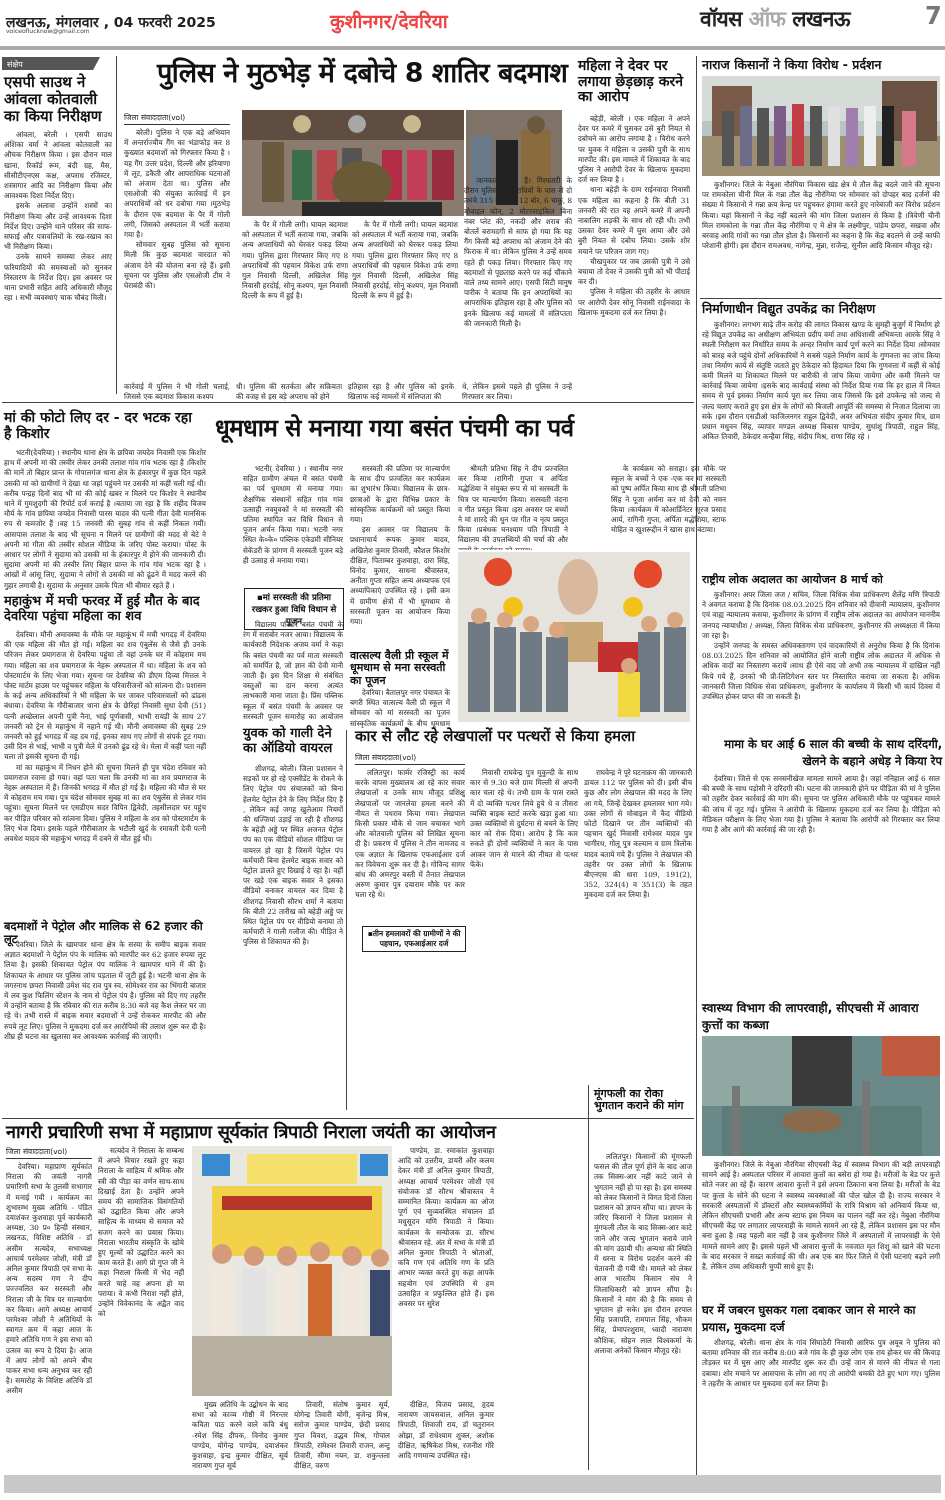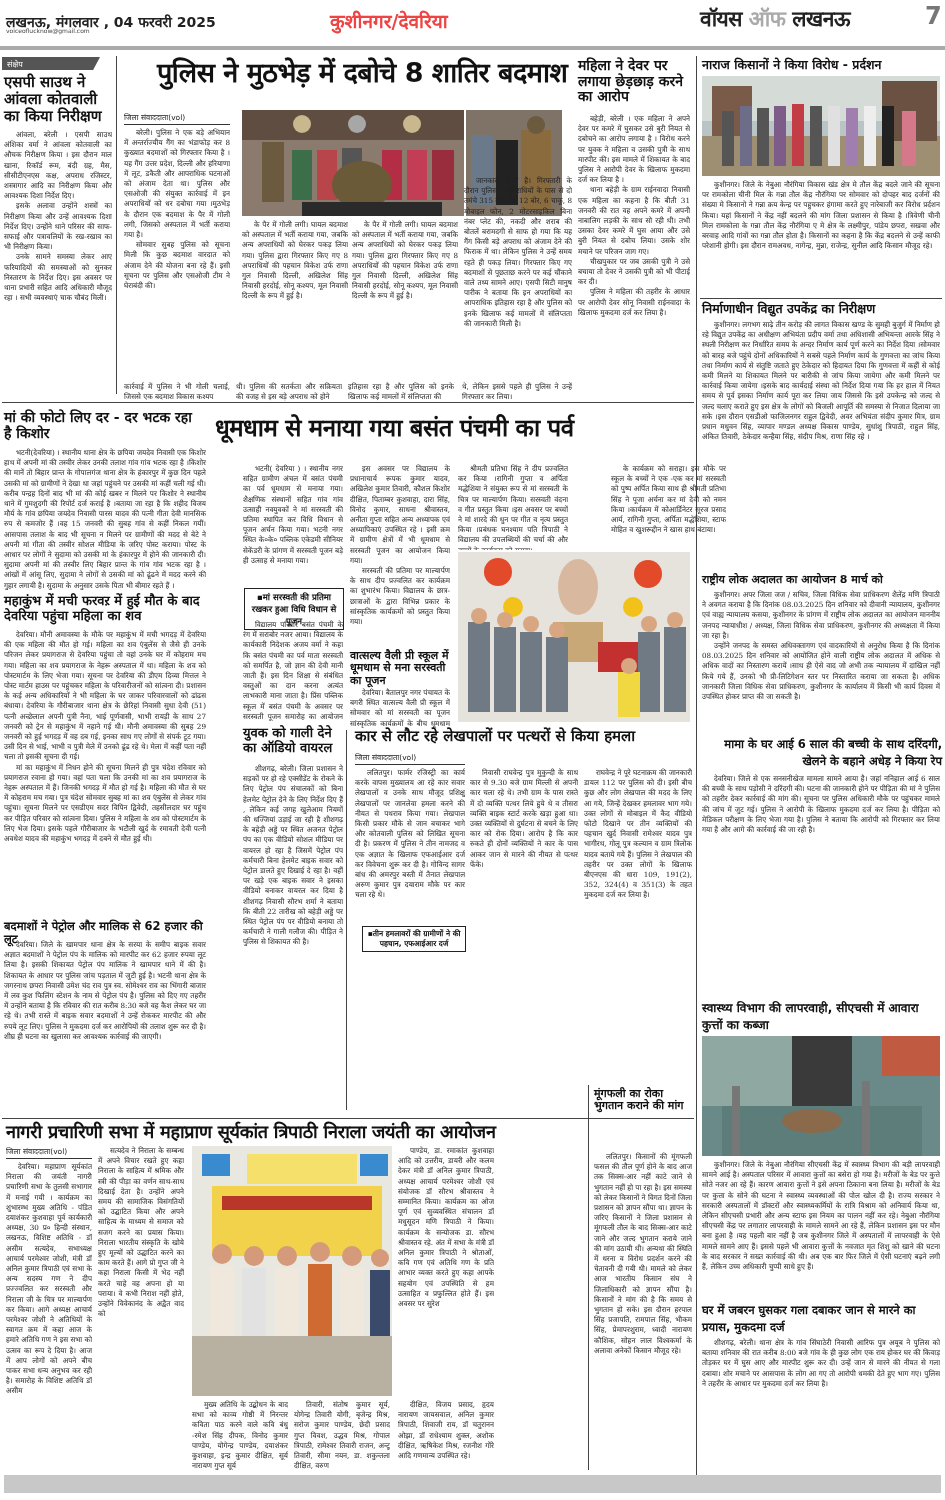--- a/index.html
+++ b/index.html
@@ -187,22 +187,22 @@
 <div class="abs hl" style="left:4px;top:920px;width:210px;font-size:11.5px;">बदमाशों ने पेट्रोल और मालिक से 62 हजार की लूट</div>
 <div class="abs txt" style="left:4px;top:940px;width:202px;height:176px;">
   <p>देवरिया। जिले के खामपार थाना क्षेत्र के सरया के समीप बाइक सवार अज्ञात बदमाशों ने पेट्रोल पंप के मालिक को मारपीट कर 62 हजार रुपया लूट लिया है। इसकी शिकायत पेट्रोल पंप मालिक ने खामपार थाने में की है। शिकायत के आधार पर पुलिस जांच पड़ताल में जुटी हुई है। भटनी थाना क्षेत्र के जगरनाथ छपरा निवासी उमेश चंद राव पुत्र स्व. सोमेश्वर राव का भिंगारी बाजार में लव कुश फिलिंग स्टेशन के नाम से पेट्रोल पंप है। पुलिस को दिए गए तहरीर में उन्होंने बताया है कि रविवार की रात करीब 8:30 बजे वह कैश लेकर घर जा रहे थे। तभी रास्ते में बाइक सवार बदमाशों ने उन्हें रोककर मारपीट की और रुपये लूट लिए। पुलिस ने मुकदमा दर्ज कर आरोपियों की तलाश शुरू कर दी है। शीघ्र ही घटना का खुलासा कर आवश्यक कार्रवाई की जाएगी।</p>
 </div>
 
 <div class="abs hl" style="left:215px;top:415px;width:480px;font-size:24px;letter-spacing:-0.5px;">धूमधाम से मनाया गया बसंत पंचमी का पर्व</div>
 <div class="abs txt" style="left:243px;top:464px;width:100px;height:116px;">
   <p>भटनी( देवरिया ) । स्थानीय नगर सहित ग्रामीण अंचल में बसंत पंचमी का पर्व धूमधाम से मनाया गया। शैक्षणिक संस्थानों सहित गांव गांव उत्साही नवयुवकों ने मां सरस्वती की प्रतिमा स्थापित कर विधि विधान से पूजन अर्चन किया गया। भटनी नगर स्थित के०के० पब्लिक एकेडमी सीनियर सेकेंडरी के प्रांगण में सरस्वती पूजन बड़े ही उत्साह से मनाया गया।</p>
 </div>
 <div class="abs txt" style="left:350px;top:464px;width:100px;height:240px;">
+  <p>सरस्वती की प्रतिमा पर माल्यार्पण के साथ दीप प्रज्वलित कर कार्यक्रम का शुभारंभ किया। विद्यालय के छात्र-छात्राओं के द्वारा विभिन्न प्रकार के सांस्कृतिक कार्यक्रमों को प्रस्तुत किया गया।</p>
   <p>इस अवसर पर विद्यालय के प्रधानाचार्य रूपक कुमार यादव, अखिलेश कुमार तिवारी, कौशल किशोर दीक्षित, पिताम्बर कुशवाहा, दारा सिंह, विनोद कुमार, साधना श्रीवास्तव, अनीता गुप्ता सहित अन्य अध्यापक एवं अध्यापिकाएं उपस्थित रहे । इसी क्रम में ग्रामीण क्षेत्रों में भी धूमधाम से सरस्वती पूजन का आयोजन किया गया।</p>
-  <p>सरस्वती की प्रतिमा पर माल्यार्पण के साथ दीप प्रज्वलित कर कार्यक्रम का शुभारंभ किया। विद्यालय के छात्र-छात्राओं के द्वारा विभिन्न प्रकार के सांस्कृतिक कार्यक्रमों को प्रस्तुत किया गया।</p>
 </div>
 <div class="abs txt" style="left:458px;top:464px;width:110px;height:86px;">
   <p>श्रीमती प्रतिभा सिंह ने दीप प्रज्वलित कर किया ।रागिनी गुप्ता व अर्पिता मद्धेशिया ने संयुक्त रूप से मां सरस्वती के चित्र पर माल्यार्पण किया। सरस्वती वंदना व गीत प्रस्तुत किया ।इस अवसर पर बच्चों ने मां शारदे की धुन पर गीत व नृत्य प्रस्तुत किया ।प्रबंधक घनश्याम पति त्रिपाठी ने विद्यालय की उपलब्धियों की चर्चा की और बच्चों के कार्यक्रम को सराहा।</p>
 </div>
 <div class="abs txt" style="left:575px;top:464px;width:115px;height:86px;margin-left:36px;">
   <p>के कार्यक्रम को सराहा। इस मौके पर स्कूल के बच्चों ने एक -एक कर मां सरस्वती को पुष्प अर्पित किया साथ ही श्रीमती प्रतिभा सिंह ने पूजा अर्चना कर मां देवी को नमन किया ।कार्यक्रम में कोआर्डिनेटर सूरज प्रसाद आर्य, रागिनी गुप्ता, अर्पिता मद्धेशिया, स्टाफ मोहित व खुशरूद्दीन ने खास हाथ बंटाया।</p>
 </div>
 <div class="abs boxhl" style="left:244px;top:588px;width:100px;">
   <span>▪</span><span>मां सरस्वती की प्रतिमा रखकर हुआ विधि विधान से पूजन</span>
 </div>

